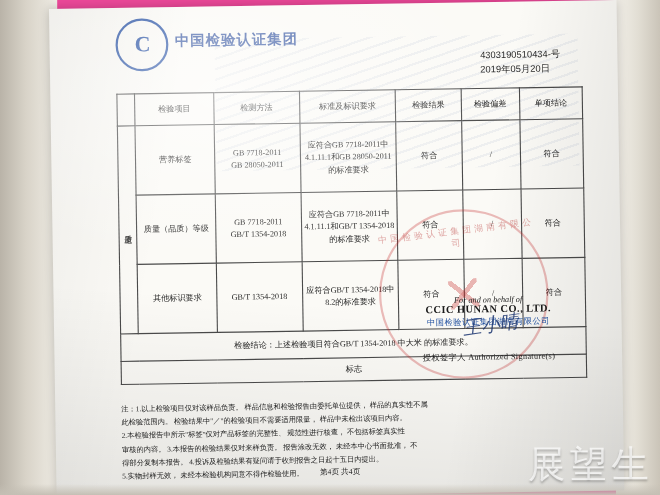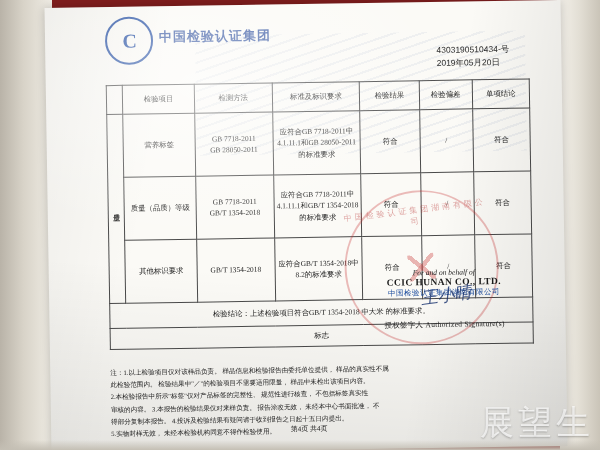--- a/index.html
+++ b/index.html
@@ -10,21 +10,21 @@
   body {
     width: 600px;
     height: 450px;
     overflow: hidden;
     font-family: "Liberation Sans", sans-serif;
   }
   .photo {
     position: relative;
     width: 600px;
     height: 450px;
-    background: #7f1d1d;
+    background: #ec4899;
     overflow: hidden;
   }
   
   .paper {
     position: absolute;
     left: 48px;
     top: 4px;
     width: 516px;
     height: 446px;
     background: #fbfaf6;

